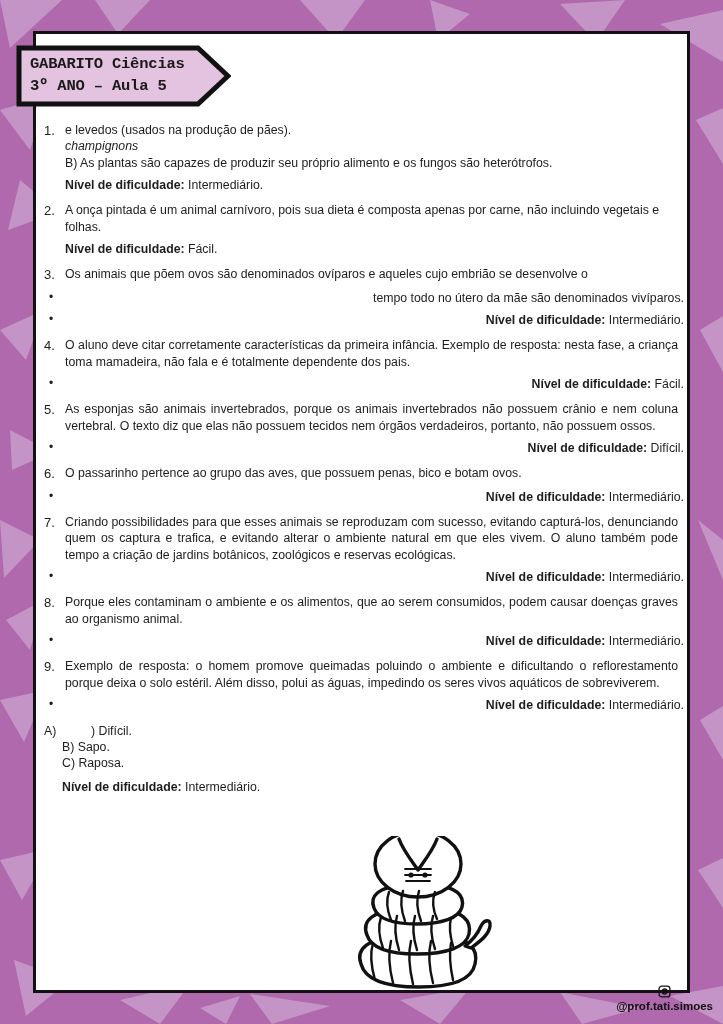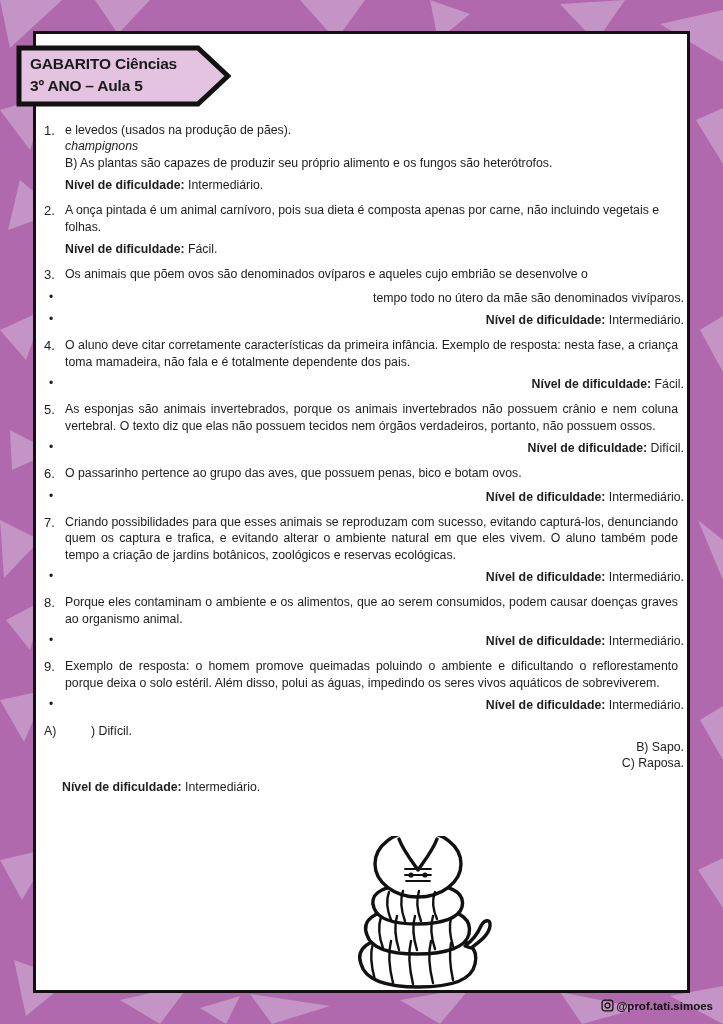--- a/index.html
+++ b/index.html
@@ -58,20 +58,21 @@
     position: absolute;
     left: 14px;
     top: 8px;
     width: 176px;
     color: #1a1a1a;
     font-weight: bold;
     font-size: 15.5px;
     line-height: 1.42;
     letter-spacing: -0.2px;
     white-space: pre-line;
+    font-family: Liberation Mono, monospace;
   }
 
   
   #content {
     position: absolute;
     left: 44px;
     top: 122px;
     width: 640px;
     z-index: 5;
     color: #1d1d1d;
@@ -118,21 +119,21 @@
   .bullet-body { flex: 1 1 auto; text-align: right; }
 
   .lvl-row { margin-top: 6px; }
   .lvl-label { font-weight: bold; }
   .lvl-indent { padding-left: 21px; }
 
   
   .opts { margin-top: 2px; }
   .opt-row { display: flex; }
   .opt-a-letter { width: 47px; flex: 0 0 auto; }
-  .opt-indent { padding-left: 18px; text-align: right; }
+  .opt-indent { padding-left: 18px; }
   .opts .lvl-row { padding-left: 18px; margin-top: 7px; }
 
   
   #snake {
     position: absolute;
     left: 341px;
     top: 836px;
     width: 152px;
     height: 172px;
     z-index: 8;
@@ -143,20 +144,21 @@
     position: absolute;
     right: 10px;
     bottom: 12px;
     z-index: 9;
     display: flex;
     align-items: center;
     gap: 2px;
     font-weight: bold;
     font-size: 11.5px;
     color: #111111;
+    flex-direction: column;
   }
   #ig-icon { display: block; }
 </style>
 </head>
 <body>
 
 <div id="page">
 
   <svg id="bg-pattern" viewBox="0 0 723 1024" preserveAspectRatio="none" aria-hidden="true">
     <rect x="0" y="0" width="723" height="1024" fill="#b069ad"></rect>

